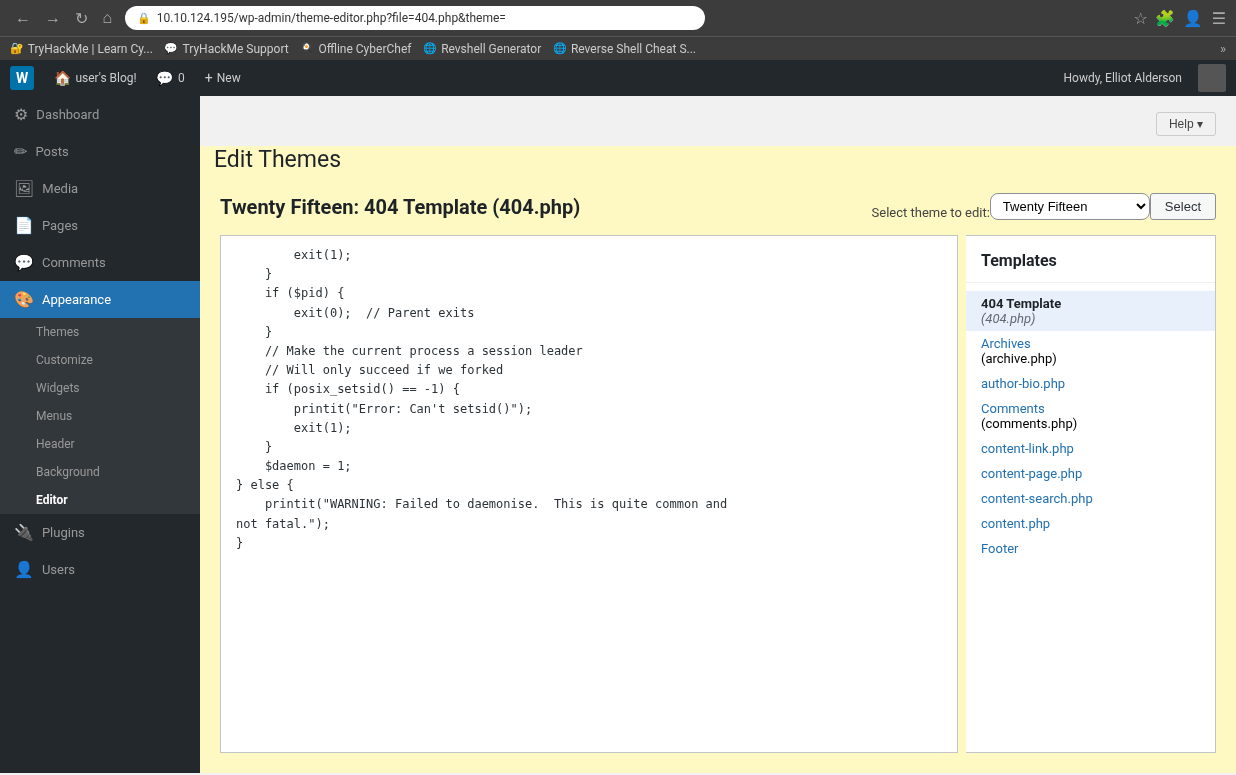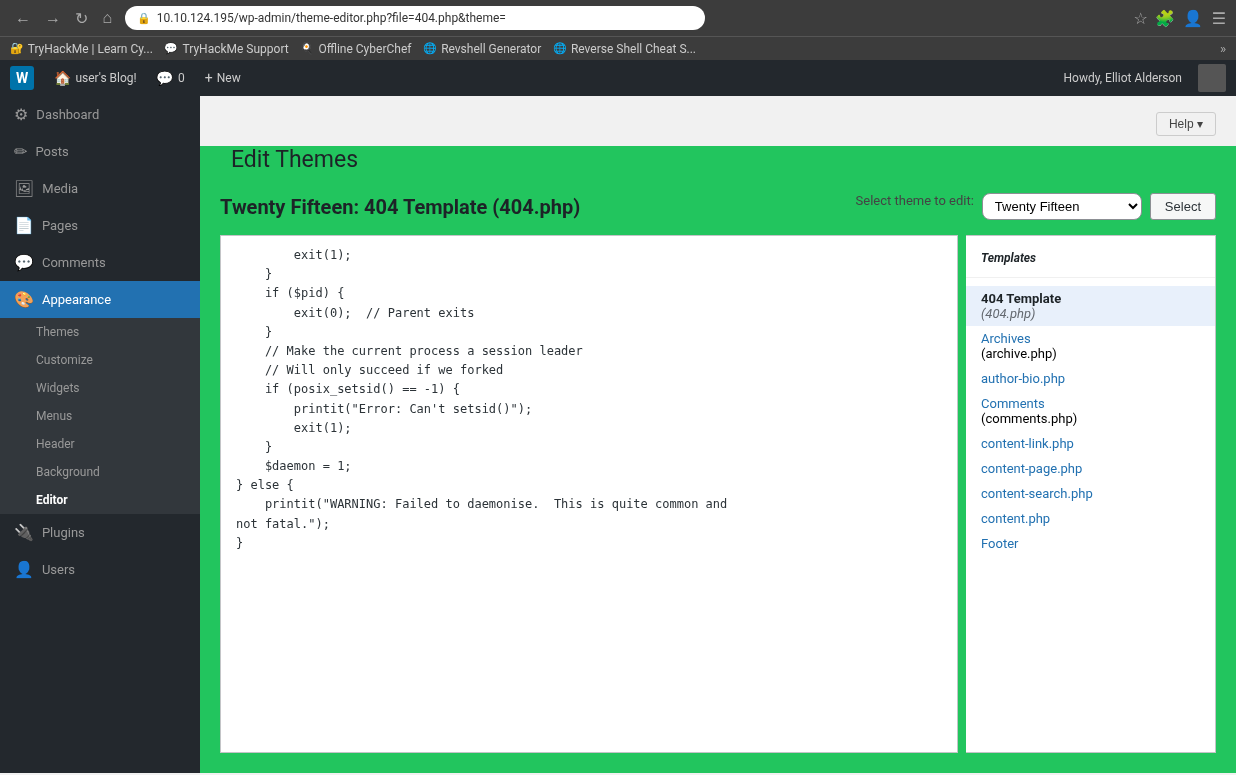--- a/index.html
+++ b/index.html
@@ -36,46 +36,46 @@
     .sidebar { width: 200px; background: #23282d; flex-shrink: 0; overflow-y: auto; }
     .sidebar-item { display: flex; align-items: center; gap: 8px; padding: 9px 14px; color: #999; cursor: pointer; font-size: 13px; white-space: nowrap; }
     .sidebar-item.active { background: #2271b1; color: #fff; }
     .sidebar-item .menu-icon { font-size: 16px; color: inherit; }
     .sidebar-item.active .menu-icon { color: #fff; }
     .sidebar-submenu { background: #32373c; }
     .sidebar-submenu-item { padding: 7px 14px 7px 36px; color: #999; cursor: pointer; font-size: 12px; }
     .sidebar-submenu-item.active { color: #fff; font-weight: bold; }
 
     
-    .content-area { flex: 1; background: #22c55e; overflow-y: auto; display: flex; flex-direction: column; }
+    .content-area { flex: 1; background: #fef9c3; overflow-y: auto; display: flex; flex-direction: column; }
     .content-header { background: #f1f1f1; padding: 16px 20px 10px; display: flex; justify-content: flex-end; }
     .help-btn { background: #f1f1f1; border: 1px solid #ccc; color: #444; padding: 4px 12px; font-size: 12px; cursor: pointer; border-radius: 3px; }
-    .page-title { font-size: 23px; font-weight: 400; color: #1d2327; padding: 0 31px 10px; }
+    .page-title { font-size: 23px; font-weight: 400; color: #1d2327; padding: 0 14px 10px; }
 
     
     .notice { margin: 0 20px 15px; background: #fff; border-left: 4px solid #00a32a; padding: 10px 14px; display: flex; align-items: center; justify-content: space-between; box-shadow: 0 1px 1px rgba(0,0,0,0.1); }
     .notice-text { color: #444; font-size: 13px; }
     .notice-close { color: #999; cursor: pointer; font-size: 16px; background: none; border: none; }
 
     
     .template-header { padding: 10px 20px 15px; display: flex; align-items: center; justify-content: space-between; }
     .template-title { font-size: 20px; font-weight: bold; color: #1d2327; }
-    .theme-selector { display: flex; align-items: flex-start; gap: 8px; }
+    .theme-selector { display: flex; align-items: flex-end; }
     .theme-selector label { font-size: 13px; color: #444; }
     .theme-select { padding: 4px 8px; font-size: 13px; border: 1px solid #8c8f94; border-radius: 8px; background: #fff; min-width: 160px; }
     .select-btn { background: #f6f7f7; border: 1px solid #8c8f94; color: #2c3338; padding: 5px 14px; font-size: 13px; cursor: pointer; border-radius: 3px; }
 
     
     .editor-wrapper { flex: 1; display: flex; margin: 0 20px 20px; gap: 8px; }
     .code-editor { flex: 1; background: #fff; border: 1px solid #c3c4c7; font-family: Consolas, Monaco, monospace; font-size: 12px; color: #2c3338; overflow: auto; padding: 10px 0; line-height: 1.6; }
     .code-line { padding: 0 15px; white-space: pre; }
 
     
     .templates-panel { width: 250px; background: #fff; border: 1px solid #c3c4c7; border-left: none; padding: 15px 0; overflow-y: auto; }
-    .templates-panel-title { font-size: 12px; font-weight: bold; color: #1d2327; padding: 0 15px 12px; border-bottom: 1px solid #f0f0f0; margin-bottom: 8px; font-style: italic; }
+    .templates-panel-title { font-size: 16px; font-weight: bold; color: #1d2327; padding: 0 15px 12px; border-bottom: 1px solid #f0f0f0; margin-bottom: 8px; }
     .template-item { padding: 5px 15px; cursor: pointer; }
     .template-item.active { background: #e8f0fb; }
     .template-item .t-name { font-size: 13px; font-weight: bold; color: #1d2327; }
     .template-item.active .t-name { color: #1d2327; }
     .template-item .t-file { font-size: 13px; color: #646970; font-style: italic; }
     .template-link { padding: 5px 15px; cursor: pointer; }
     .template-link .t-name { font-size: 13px; color: #2271b1; }
   </style>
 </head>
 <body>

